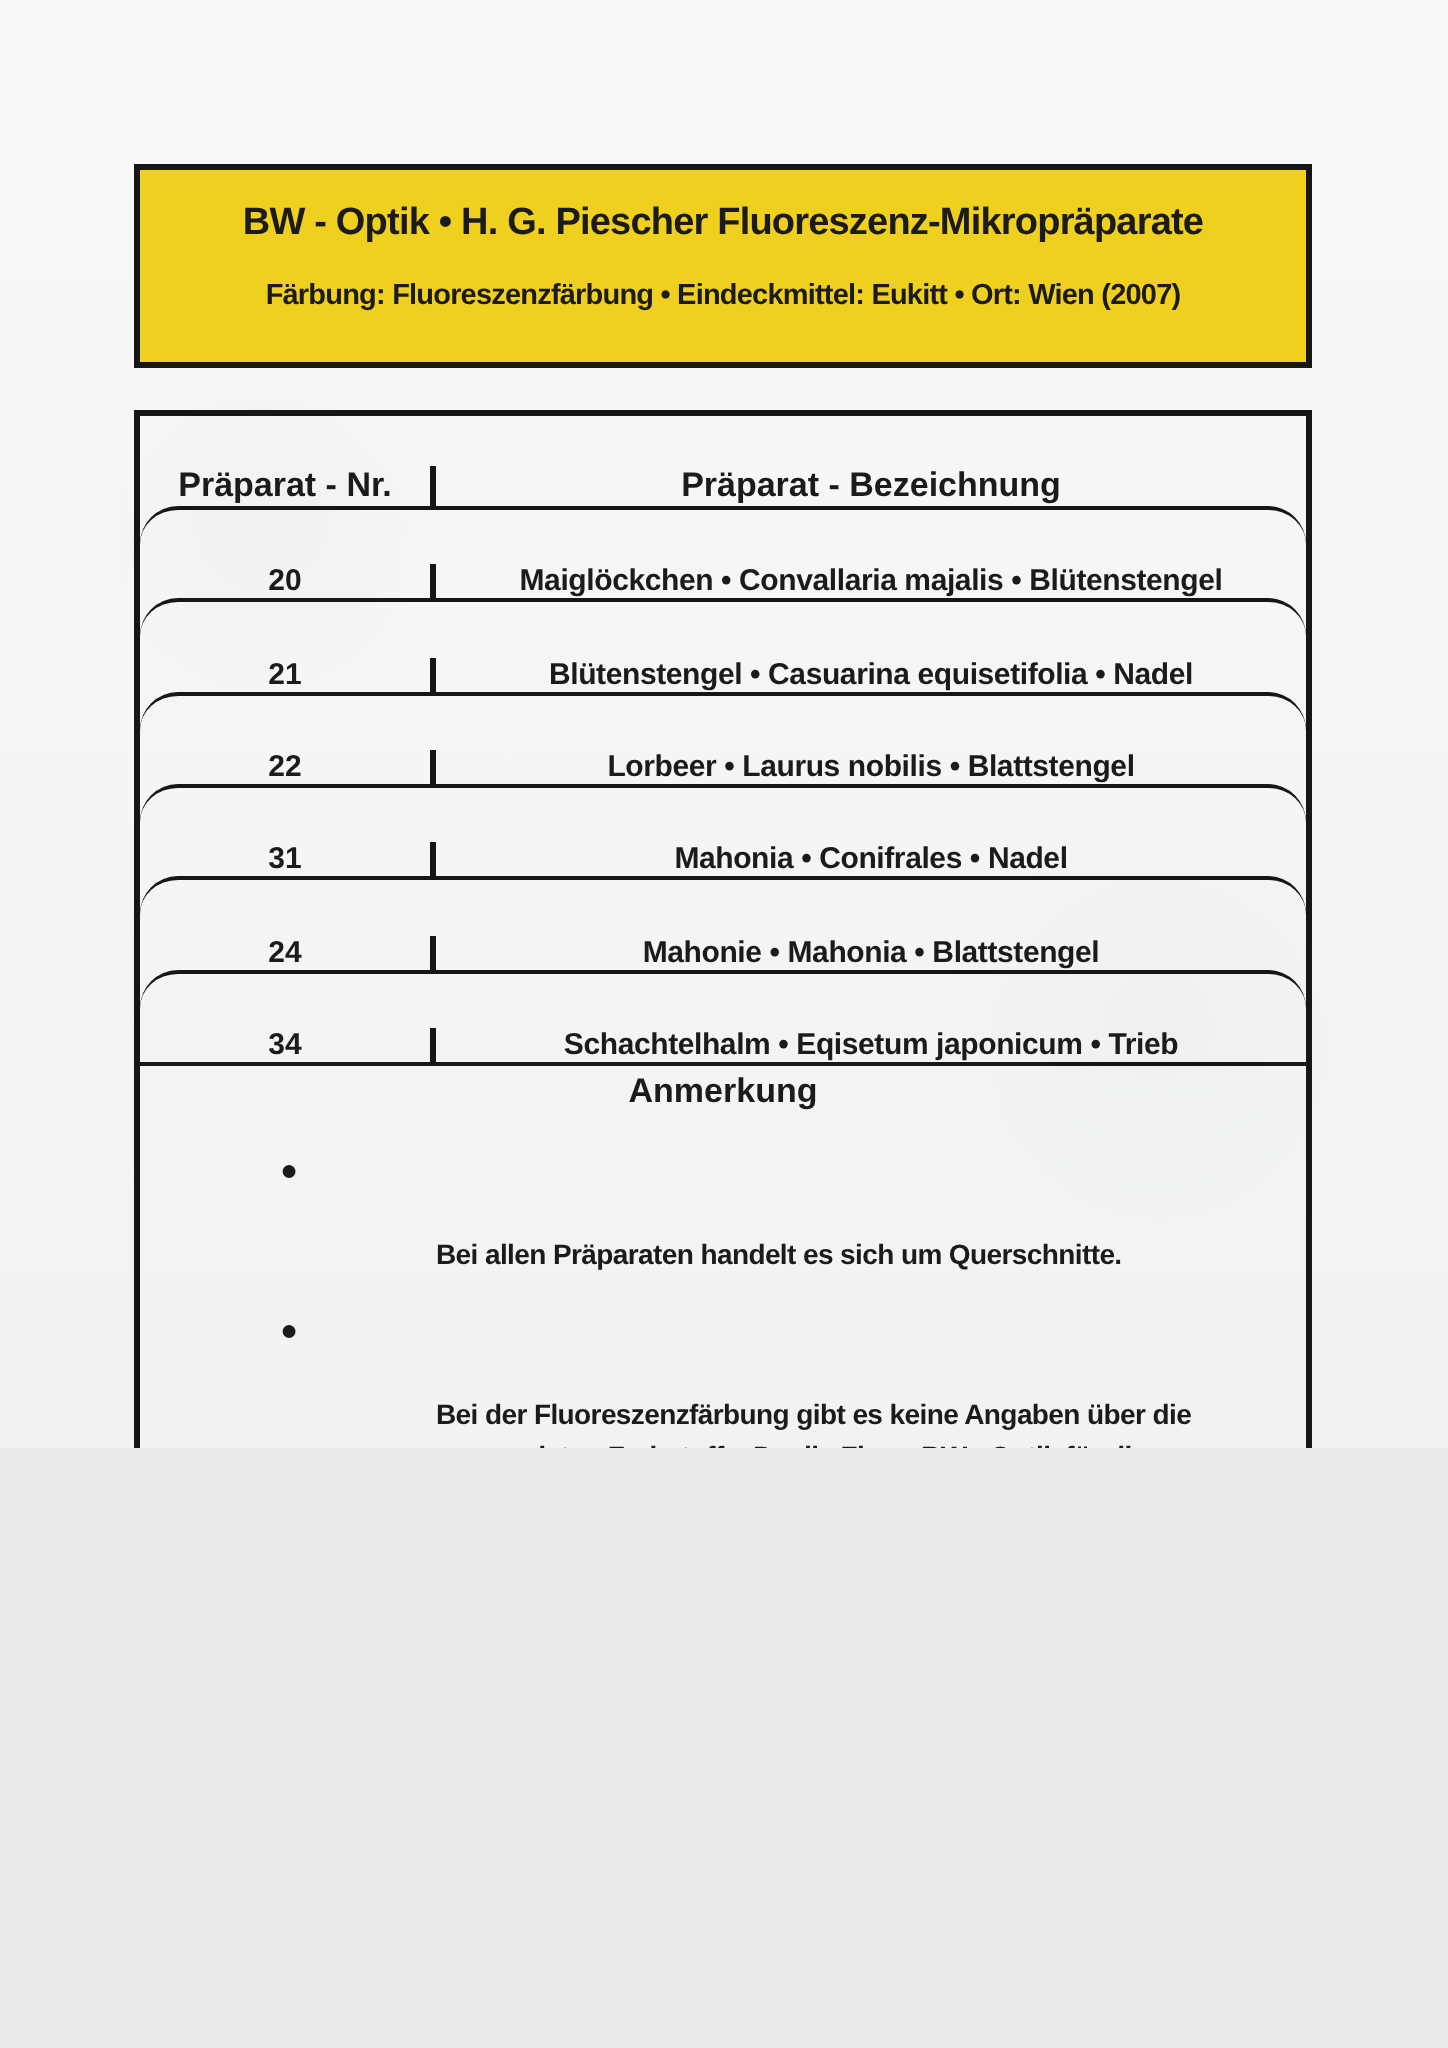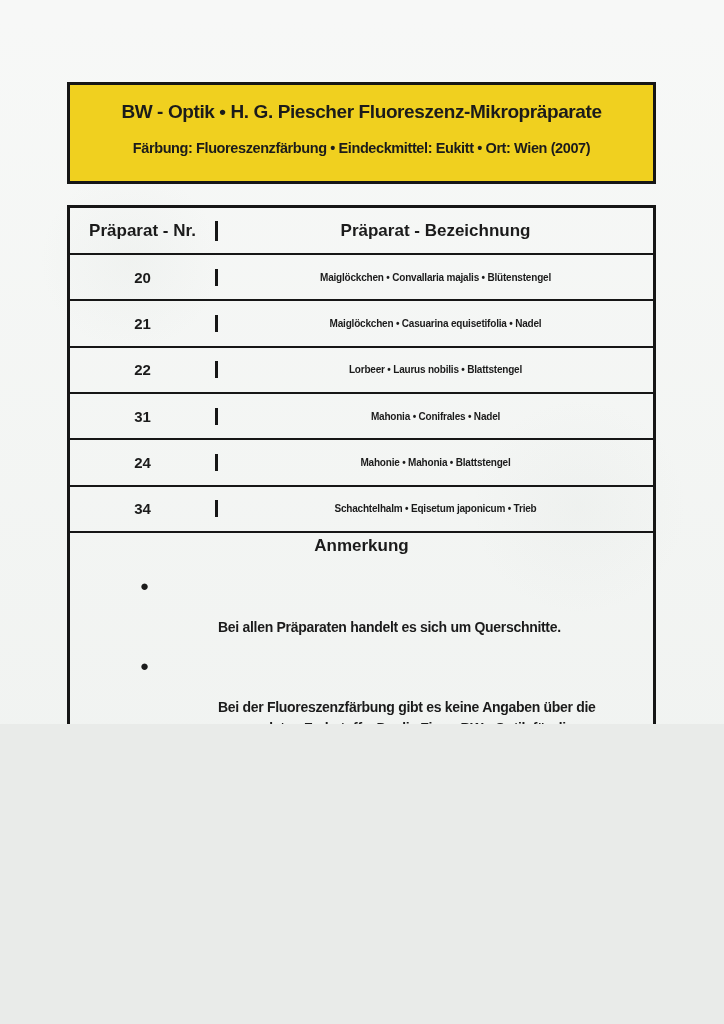--- a/index.html
+++ b/index.html
@@ -55,33 +55,34 @@
     width: 589px; height: 600px;
     border: 3px solid #161616;
     display: flex;
     flex-direction: column;
     z-index: 1;
   }
   .trow {
     display: flex;
     height: 57px;
     border-top: 2px solid #161616;
-    align-items: center;
+    align-items: flex-end;
+    border-radius: 19px;
   }
   .trow.thead { height: 56px; border-top: none; }
   .cell-nr {
     width: 148px;
     border-right: 3px solid #161616;
     display: flex; align-items: center; justify-content: center;
     font-size: 15px;
   }
   .cell-bez {
     flex: 1;
     display: flex; align-items: center; justify-content: center;
-    font-size: 10px;
+    font-size: 15px;
     letter-spacing: -0.2px;
     white-space: nowrap;
   }
   .thead .cell-nr, .thead .cell-bez { font-size: 17px; letter-spacing: 0; }
 
   .anmerkung {
     flex: 1;
     border-top: 2px solid #161616;
     position: relative;
   }
@@ -125,21 +126,21 @@
       <div class="cell-bez">Präparat - Bezeichnung</div>
     </div>
 
     <div class="trow">
       <div class="cell-nr">20</div>
       <div class="cell-bez">Maiglöckchen  •  Convallaria majalis  •  Blütenstengel</div>
     </div>
 
     <div class="trow">
       <div class="cell-nr">21</div>
-      <div class="cell-bez">Maiglöckchen  •  Casuarina equisetifolia  •  Nadel</div>
+      <div class="cell-bez">Blütenstengel  •  Casuarina equisetifolia  •  Nadel</div>
     </div>
 
     <div class="trow">
       <div class="cell-nr">22</div>
       <div class="cell-bez">Lorbeer  •  Laurus nobilis  •  Blattstengel</div>
     </div>
 
     <div class="trow">
       <div class="cell-nr">31</div>
       <div class="cell-bez">Mahonia  •  Conifrales  •  Nadel</div>

